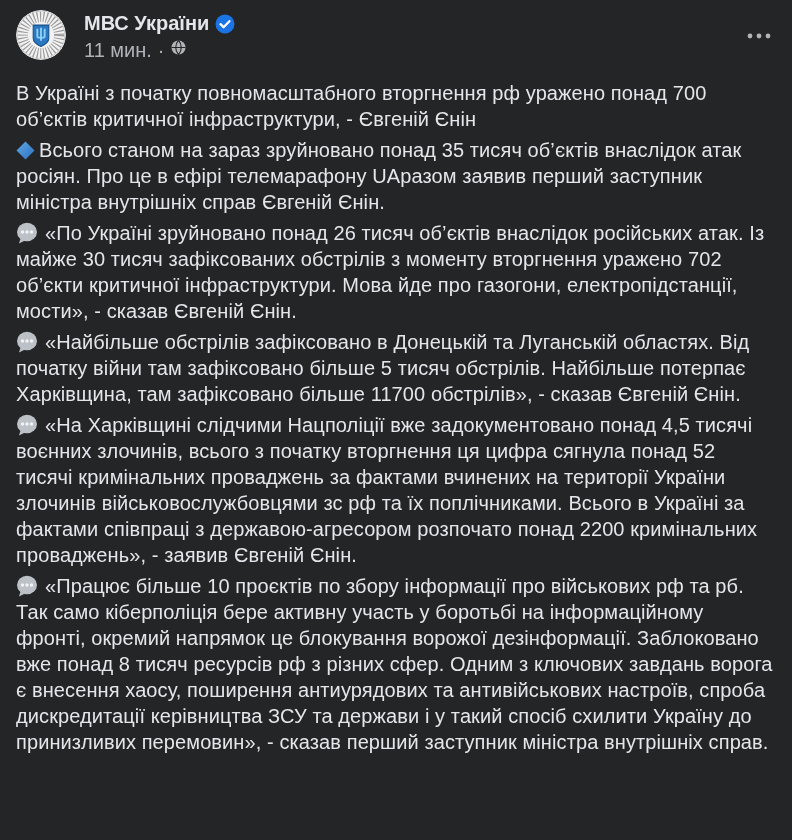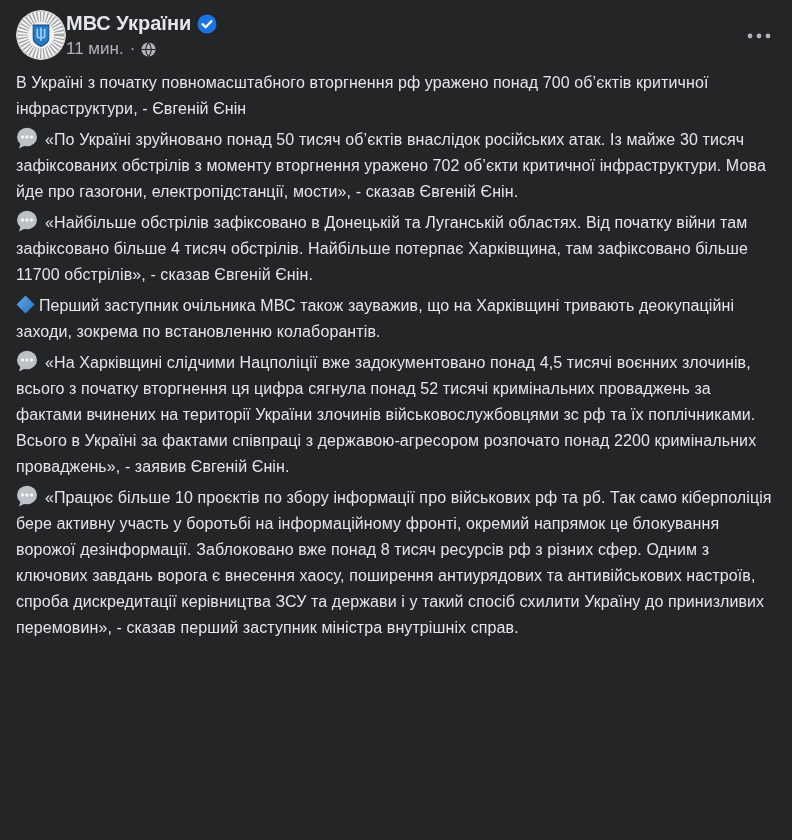--- a/index.html
+++ b/index.html
@@ -5,34 +5,34 @@
   html,body{margin:0;padding:0;}
   body{
     width:792px;height:840px;
     background:#242526;
     color:#e4e6eb;
     font-family:"Liberation Sans",sans-serif;
     overflow:hidden;
   }
   .post-card{padding:10px 16px 0 16px;position:relative;}
   
-  .post-header{display:flex;align-items:flex-start;gap:0;margin-bottom:10px;position:relative;}
+  .post-header{display:flex;align-items:flex-start;gap:18px;margin-bottom:18px;position:relative;}
   .avatar{width:50px;height:50px;border-radius:50%;flex:0 0 auto;cursor:pointer;}
   .header-meta{padding-top:2px;}
   .name-row{display:flex;align-items:center;gap:6px;}
   .page-name{font-size:20px;font-weight:bold;color:#e4e6eb;cursor:pointer;}
   .badge{width:20px;height:20px;display:inline-block;}
-  .time-row{display:flex;align-items:center;gap:6px;margin-top:4px;font-size:17px;color:#b0b3b8;}
+  .time-row{display:flex;align-items:flex-start;gap:6px;margin-top:4px;font-size:20px;color:#b0b3b8;}
   .time-link{cursor:pointer;}
   .dot-sep{color:#b0b3b8;}
   .globe{width:15px;height:15px;display:inline-block;margin-top:1px;}
   .more-btn{position:absolute;right:0;top:14px;width:34px;height:24px;display:flex;align-items:center;justify-content:center;border-radius:6px;cursor:pointer;}
   
   .post-body p{
-    font-size:16px;
+    font-size:20px;
     line-height:26px;
     margin:0 0 5px 0;
     letter-spacing:0.1px;
   }
   .emoji{display:inline-block;vertical-align:-3px;}
   .emoji.diamond{margin-right:4px;}
   .emoji.balloon{margin-right:7px;vertical-align:-4px;}
 </style>
 </head>
 <body>
@@ -92,33 +92,33 @@
         <circle cx="13" cy="4" r="2.4" fill="#b0b3b8"></circle>
         <circle cx="22" cy="4" r="2.4" fill="#b0b3b8"></circle>
       </svg>
     </div>
   </div>
 
   <div class="post-body">
 
     <p><span>В Україні з початку повномасштабного вторгнення рф уражено понад 700 об’єктів критичної інфраструктури, - Євгеній Єнін</span></p>
 
+    <p><svg class="emoji diamond" width="19" height="19" viewBox="0 0 19 19">
+          <use href="#icon-diamond"></use>
+        </svg><span>Всього станом на зараз зруйновано понад 35 тисяч об’єктів внаслідок атак росіян. Про це в ефірі телемарафону UAразом заявив перший заступник міністра внутрішніх справ Євгеній Єнін.</span></p>
 
     <p><svg class="emoji balloon" width="22" height="22" viewBox="0 0 22 22">
           <use href="#icon-balloon"></use>
-        </svg><span>«По Україні зруйновано понад 50 тисяч об’єктів внаслідок російських атак. Із майже 30 тисяч зафіксованих обстрілів з моменту вторгнення уражено 702 об’єкти критичної інфраструктури. Мова йде про газогони, електропідстанції, мости», - сказав Євгеній Єнін.</span></p>
+        </svg><span>«По Україні зруйновано понад 26 тисяч об’єктів внаслідок російських атак. Із майже 30 тисяч зафіксованих обстрілів з моменту вторгнення уражено 702 об’єкти критичної інфраструктури. Мова йде про газогони, електропідстанції, мости», - сказав Євгеній Єнін.</span></p>
 
 
     <p><svg class="emoji balloon" width="22" height="22" viewBox="0 0 22 22">
           <use href="#icon-balloon"></use>
-        </svg><span>«Найбільше обстрілів зафіксовано в Донецькій та Луганській областях. Від початку війни там зафіксовано більше 4 тисяч обстрілів. Найбільше потерпає Харківщина, там зафіксовано більше 11700 обстрілів», - сказав Євгеній Єнін.</span></p>
+        </svg><span>«Найбільше обстрілів зафіксовано в Донецькій та Луганській областях. Від початку війни там зафіксовано більше 5 тисяч обстрілів. Найбільше потерпає Харківщина, там зафіксовано більше 11700 обстрілів», - сказав Євгеній Єнін.</span></p>
 
-    <p><svg class="emoji diamond" width="19" height="19" viewBox="0 0 19 19">
-          <use href="#icon-diamond"></use>
-        </svg><span>Перший заступник очільника МВС також зауважив, що на Харківщині тривають деокупаційні заходи, зокрема по встановленню колаборантів.</span></p>
 
     <p><svg class="emoji balloon" width="22" height="22" viewBox="0 0 22 22">
           <use href="#icon-balloon"></use>
         </svg><span>«На Харківщині слідчими Нацполіції вже задокументовано понад 4,5 тисячі воєнних злочинів, всього з початку вторгнення ця цифра сягнула понад 52 тисячі кримінальних проваджень за фактами вчинених на території України злочинів військовослужбовцями зс рф та їх поплічниками. Всього в Україні за фактами співпраці з державою-агресором розпочато понад 2200 кримінальних проваджень», - заявив Євгеній Єнін.</span></p>
 
 
     <p><svg class="emoji balloon" width="22" height="22" viewBox="0 0 22 22">
           <use href="#icon-balloon"></use>
         </svg><span>«Працює більше 10 проєктів по збору інформації про військових рф та рб. Так само кіберполіція бере активну участь у боротьбі на інформаційному фронті, окремий напрямок це блокування ворожої дезінформації. Заблоковано вже понад 8 тисяч ресурсів рф з різних сфер. Одним з ключових завдань ворога є внесення хаосу, поширення антиурядових та антивійськових настроїв, спроба дискредитації керівництва ЗСУ та держави і у такий спосіб схилити Україну до принизливих перемовин», - сказав перший заступник міністра внутрішніх справ.</span></p>
 

